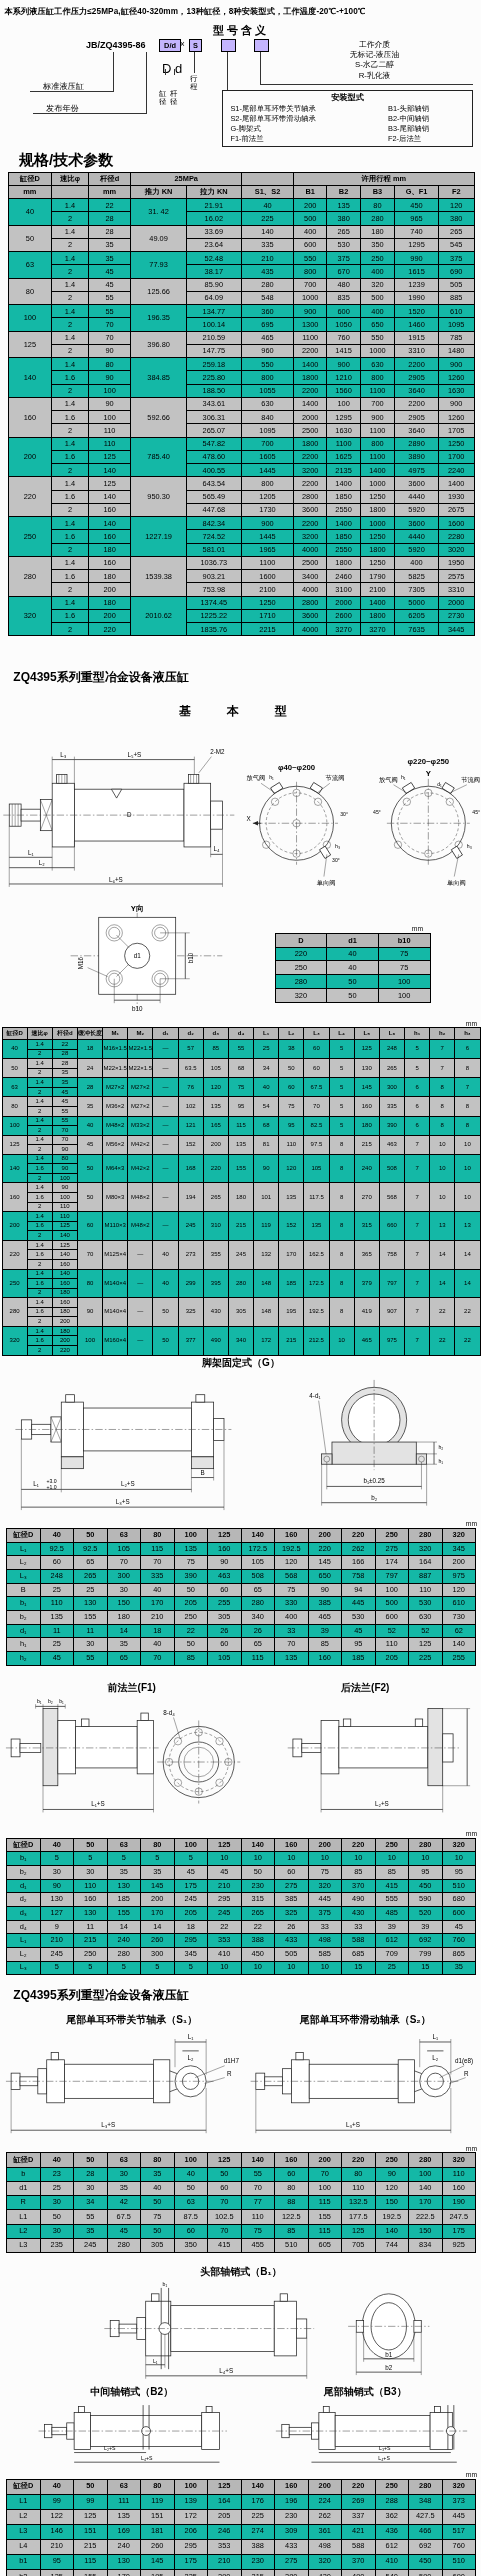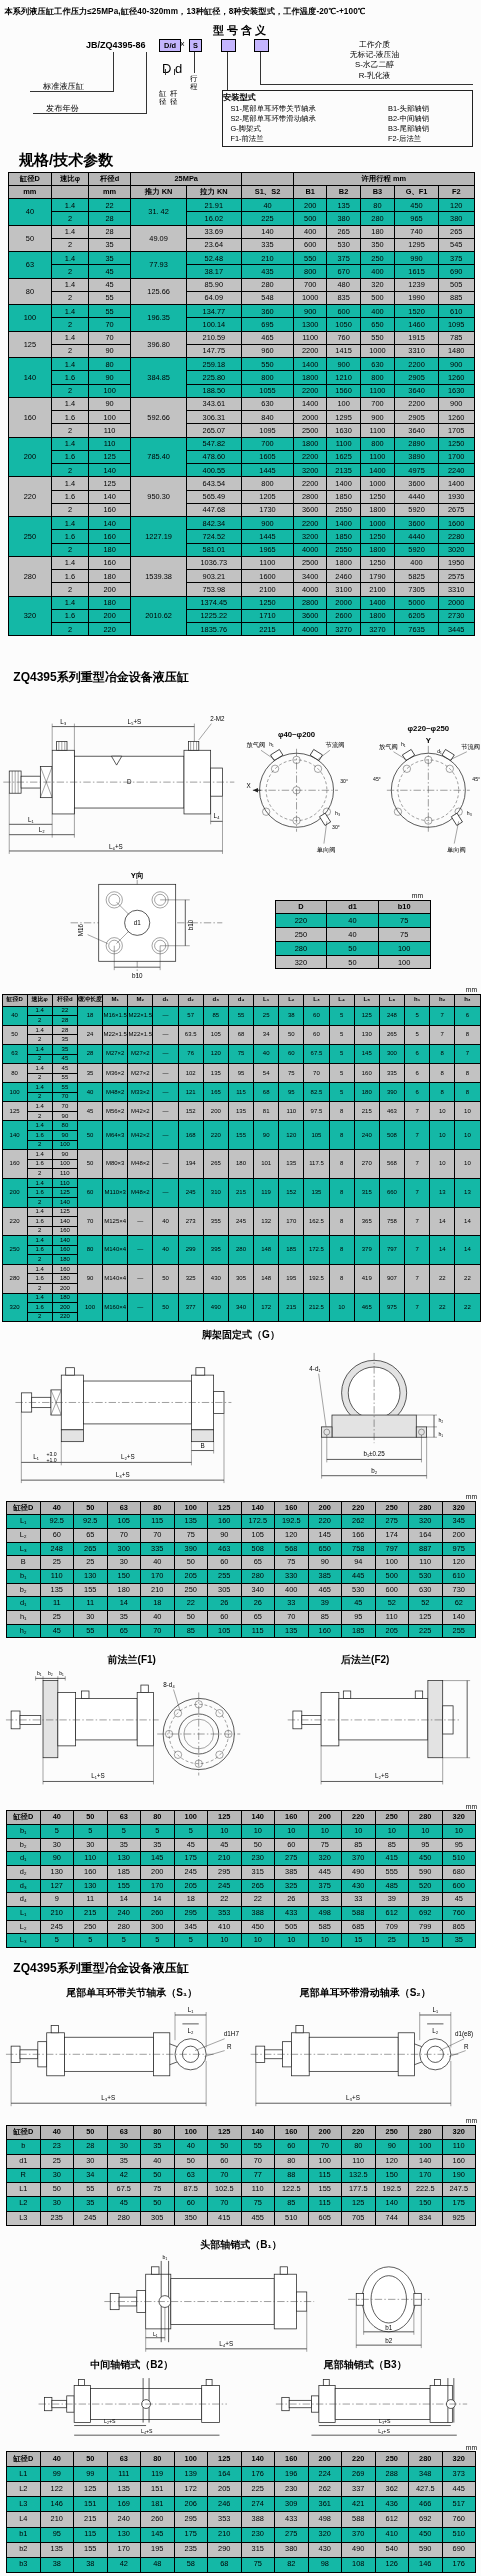--- a/index.html
+++ b/index.html
@@ -11,21 +11,21 @@
   .dg-title{position:absolute;left:189px;top:4.4px;width:104px;text-align:center;font-size:11px;font-weight:bold;letter-spacing:3px;}
   .dg-code{position:absolute;left:86px;top:21.5px;font-size:9px;font-weight:bold;}
   .dg-box{position:absolute;top:20px;height:11px;border:0.7px solid #000;font-size:7.4px;font-weight:bold;text-align:center;line-height:11px;background:#c4b5fd;}
   .dg-x{position:absolute;left:180px;top:21.5px;font-size:8.2px;}
   .vline{position:absolute;width:0.7px;background:#333;}
   .hline{position:absolute;height:0.7px;background:#333;}
   .dg-lbl{position:absolute;font-size:8.2px;}
   .dg-vert{position:absolute;width:9px;line-height:8.2px;font-size:7.4px;word-break:break-all;text-align:left;}
   .dg-medium{position:absolute;left:282px;top:21px;width:185px;text-align:center;font-size:7.8px;line-height:10.4px;}
   .mount-box{position:absolute;left:222px;top:71px;width:249px;height:55px;border:1.1px solid #222;background:#fcfcfc;}
-  .mount-title{position:absolute;left:0;top:1.5px;width:100%;font-size:8.2px;font-weight:bold;}
+  .mount-title{position:absolute;left:0;top:1.5px;width:100%;text-align:center;font-size:8.2px;font-weight:bold;}
   .mount-col{position:absolute;top:13.3px;font-size:7.4px;line-height:10px;}
   
   .spec-heading{margin:3px 0 2.2px 19px;font-size:15px;font-weight:bold;}
   .series-title{margin:33px 0 0 13.3px;font-size:12px;font-weight:bold;}
   .series-title2{margin:12px 0 0 13.3px;font-size:12px;font-weight:bold;}
   .basic-type{margin-top:16.3px;text-align:center;font-size:12px;font-weight:bold;letter-spacing:16.3px;}
   .center-heading{margin-top:10.4px;text-align:center;font-size:10px;font-weight:bold;}
   .pair-headings{display:flex;margin-top:15px;font-size:10px;font-weight:bold;margin-left:15px;}
   .pair-headings span{flex:1;text-align:center;}
   .unit-mm{width:472px;margin:4.4px auto 0.7px auto;text-align:right;font-size:6.7px;}
@@ -542,20 +542,21 @@
           <td>4000</td>
           <td>3270</td>
           <td>3270</td>
           <td>7635</td>
           <td>3445</td>
         </tr>
       </tbody>
     </table>
 
   <div class="series-title">ZQ4395系列重型冶金设备液压缸</div>
+  <div class="basic-type">基 本 型</div>
 
   <svg width="482" height="174" viewBox="0 0 650 235" style="margin-top:7.4px;">
     <g>
       <rect class="lf" x="12" y="104" width="16" height="30"></rect>
       <line class="thin" x1="16" y1="104" x2="16" y2="134"></line>
         <line class="thin" x1="20" y1="104" x2="20" y2="134"></line>
         <line class="thin" x1="24" y1="104" x2="24" y2="134"></line>
       <rect class="lf" x="28" y="111" width="26" height="16"></rect>
       <rect class="lf" x="54" y="98" width="16" height="42"></rect>
       <line class="thin" x1="54" y1="98" x2="70" y2="140"></line>
@@ -1100,21 +1101,21 @@
           <td>1.6</td>
           <td>200</td>
         </tr>
         <tr>
           <td>2</td>
           <td>220</td>
         </tr>
       </tbody>
     </table>
 
-  <div class="center-heading" style="margin-top:6px;">脚架固定式（G）</div>
+  <div class="center-heading" style="margin-top:0;">脚架固定式（G）</div>
   <svg width="482" height="142" viewBox="0 0 650 192" style="margin-top:4.4px;">
     <g>
       <rect class="lf" x="28" y="62" width="14" height="26"></rect>
       <rect class="lf" x="42" y="68" width="26" height="14"></rect>
       <rect class="lf" x="68" y="58" width="14" height="34"></rect>
       <line class="thin" x1="68" y1="58" x2="82" y2="92"></line>
         <line class="thin" x1="82" y1="58" x2="68" y2="92"></line>
       <rect class="lf" x="82" y="38" width="30" height="74"></rect>
       <rect class="lf" x="88" y="28" width="12" height="10"></rect>
       <rect class="lf" x="112" y="46" width="146" height="58"></rect>

